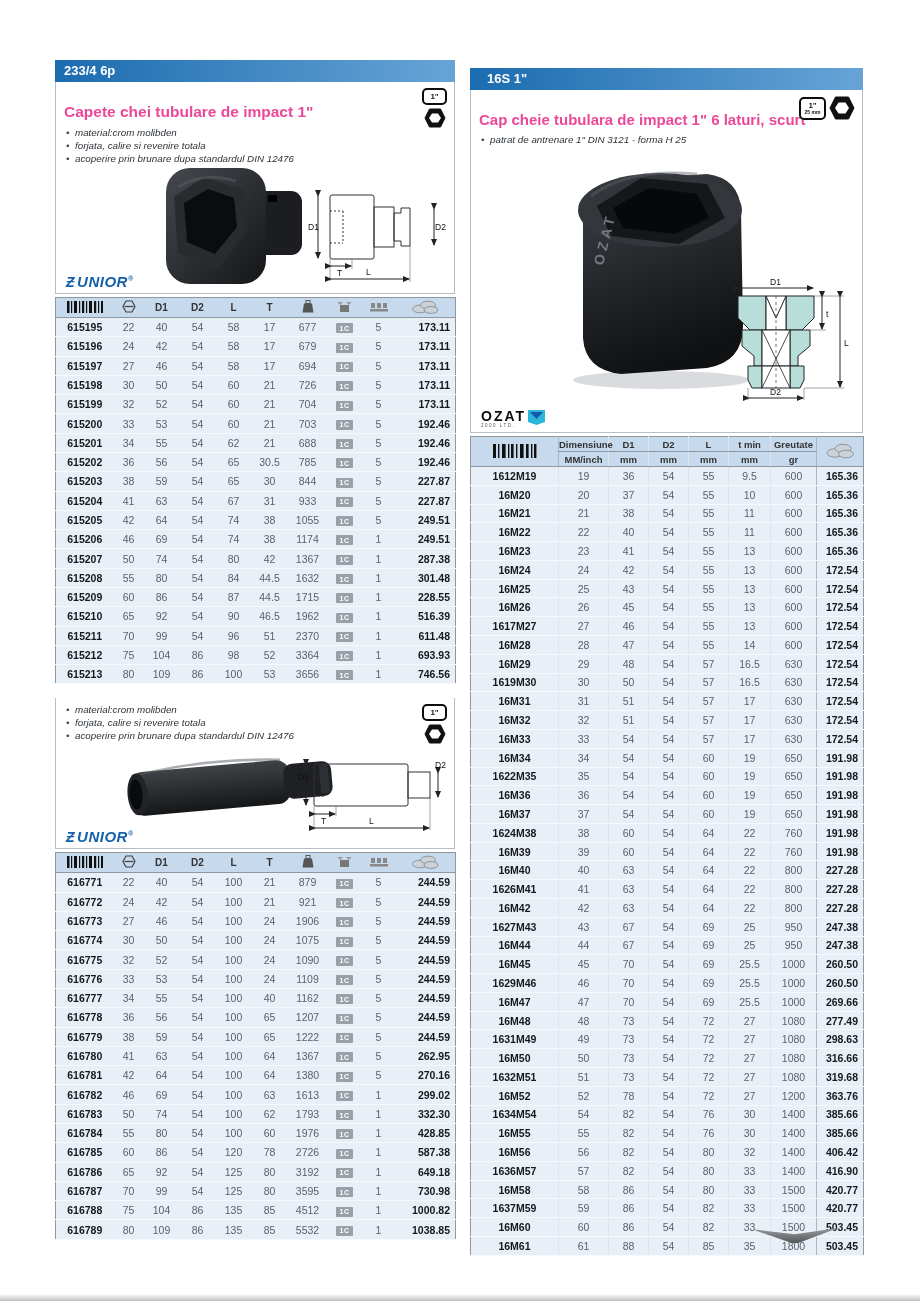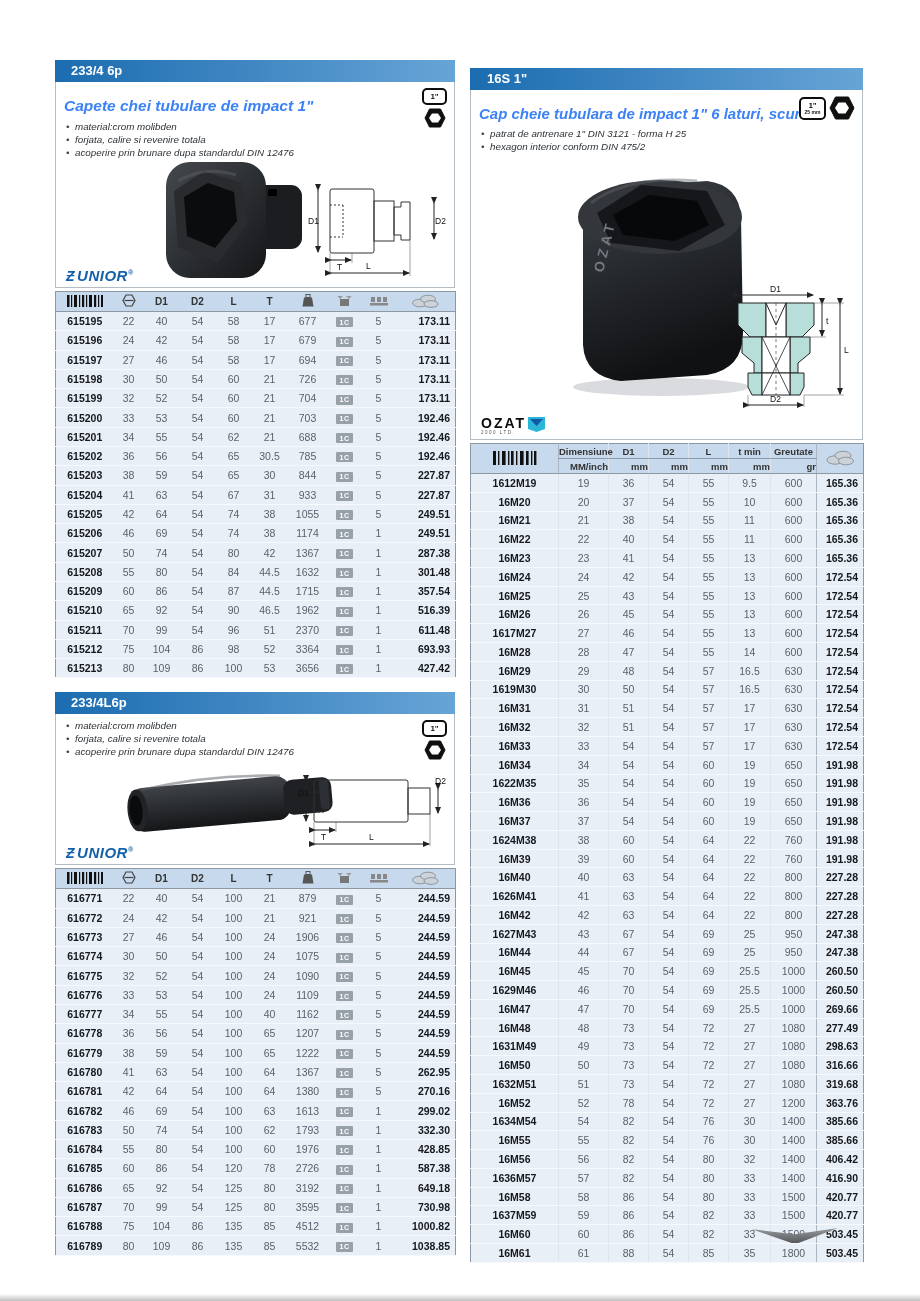--- a/index.html
+++ b/index.html
@@ -4,26 +4,26 @@
 <style>
   html,body { margin:0; padding:0; background:#fff; }
   #page { position:relative; width:920px; height:1301px; background:#fff; overflow:hidden;
           font-family:"Liberation Sans", sans-serif; }
 
   .col { position:absolute; }
   #col-left  { left:55px;  top:60px; width:400px; }
   #col-right { left:470px; top:68px; width:393px; }
 
   .sec-head { height:22px; background:linear-gradient(90deg,#1b6cb0,#67a4d6);
-              color:#fff; font-weight:bold; font-size:13px; line-height:22px; padding-left:16px; }
+              color:#fff; font-weight:bold; font-size:13px; line-height:22px; padding-left:9px; }
   #col-right .sec-head { padding-left:17px; }
 
   .sec-box { border:1px solid #b4bcc4; border-top:none; background:#fff; position:relative;
              padding:5px 8px 0 8px; box-sizing:border-box; }
-  .sec-title { font-size:15.5px; margin:10px 0 5px 0; color:#3b82f6; font-weight:bold;font-style:italic; }
+  .sec-title { font-size:15.5px; margin:16px 0 5px 0; color:#ec4899; font-weight:bold; }
   .bullets { list-style:none; margin:0; padding:0; }
   .bullets li { font-style:italic; font-size:9.8px; color:#2c3237; line-height:13px;
                 padding-left:11px; position:relative; }
   .bullets li::before { content:"•"; position:absolute; left:2px; color:#444; }
 
   .drive-icons { position:absolute; top:6px; right:7px; display:flex; flex-direction:column;
                  align-items:center; gap:3px; z-index:3; }
   .sq-icon { border:2.5px solid #0d0d0d; border-radius:5px; background:#fff;
              display:flex; flex-direction:column; align-items:center; justify-content:center;
              width:21px; height:13px; font-size:8px; font-weight:bold; color:#111; line-height:1; }
@@ -48,21 +48,21 @@
                      height:19px; border-bottom:1px solid #8d98a3; padding:0; }
   .ptable td { background:#e9eff7; font-size:10.5px; color:#59616b; text-align:center;
                padding:2.9px 2px; border-bottom:1.6px solid #f7f9fc; overflow:hidden;
                white-space:nowrap; }
   .ptable td.code  { font-weight:bold; color:#15181c; }
   .ptable td.price { font-weight:bold; color:#15181c; text-align:right; padding-right:5px; }
   .badge1c { display:inline-block; background:#98a0a8; color:#fff; font-size:7px;
              font-weight:bold; padding:1.5px 3.5px; border-radius:1px; letter-spacing:.5px; }
 
   .t8 thead th { font-size:9.5px; height:14px;margin-left:12px; }
-  .t8 thead tr.u th { border-top:1px solid #aebdd0;text-align:right; }
+  .t8 thead tr.u th { border-top:1px solid #aebdd0; }
   .t8 th, .t8 td { border-left:1px solid #dde4ee; }
   .t8 th:first-child, .t8 td:first-child { border-left:none; }
   .t8 th.sep, .t8 td.price { border-left:1px solid #aab6c2; }
 
   .photo-zone { position:relative; height:286px; }
   .photo3 { position:absolute; left:78px; top:2px; }
   .diag3  { position:absolute; right:0; bottom:26px; }
   .ozat { position:absolute; left:2px; bottom:4px; display:flex; align-items:flex-start; gap:2px; }
   .ozat .oz-name { font-weight:bold; font-size:14px; letter-spacing:2px; color:#0c0c0c; line-height:13px; }
   .ozat .oz-sub  { font-size:4.5px; letter-spacing:1.5px; color:#555; }
@@ -396,21 +396,21 @@
             <tr>
               <td class="code">615209</td>
               <td class="dim">60</td>
               <td class="dim">86</td>
               <td class="dim">54</td>
               <td class="dim">87</td>
               <td class="dim">44.5</td>
               <td class="dim">1715</td>
               <td class="pack"><span class="badge1c">1C</span></td>
               <td class="dim">1</td>
-              <td class="price">357.54</td>
+              <td class="price">228.55</td>
             </tr>
             <tr>
               <td class="code">615210</td>
               <td class="dim">65</td>
               <td class="dim">92</td>
               <td class="dim">54</td>
               <td class="dim">90</td>
               <td class="dim">46.5</td>
               <td class="dim">1962</td>
               <td class="pack"><span class="badge1c">1C</span></td>
@@ -444,30 +444,27 @@
             <tr>
               <td class="code">615213</td>
               <td class="dim">80</td>
               <td class="dim">109</td>
               <td class="dim">86</td>
               <td class="dim">100</td>
               <td class="dim">53</td>
               <td class="dim">3656</td>
               <td class="pack"><span class="badge1c">1C</span></td>
               <td class="dim">1</td>
-              <td class="price">427.42</td>
+              <td class="price">746.56</td>
             </tr>
           </tbody>
       </table>
     </section>
 
     <section style="margin-top:14px">
-      <div class="sec-head">
-        <span>233/4L6p</span>
-      </div>
       <div class="sec-box">
         <div class="drive-icons">
           <div class="sq-icon">
             <span>1"</span>
           </div>
           <svg width="22" height="20" viewBox="0 0 22 20">
             <polygon points="5.5,1 16.5,1 21,10 16.5,19 5.5,19 1,10" fill="#101010" stroke="#101010" stroke-linejoin="round"></polygon>
             <polygon points="8,5.5 14,5.5 17,10 14,14.5 8,14.5 5,10" fill="#fff"></polygon>
           </svg>
         </div>
@@ -842,21 +839,20 @@
             <span class="sub">25 mm</span>
           </div>
           <svg width="26" height="24" viewBox="0 0 26 24">
             <polygon points="6.5,1 19.5,1 25,12 19.5,23 6.5,23 1,12" fill="#101010" stroke="#101010" stroke-linejoin="round"></polygon>
             <polygon points="9.5,6.5 16.5,6.5 20,12 16.5,17.5 9.5,17.5 6,12" fill="#fff"></polygon>
           </svg>
         </div>
         <h2 class="sec-title" style="font-size:15px">Cap cheie tubulara de impact 1" 6 laturi, scurt</h2>
         <ul class="bullets">
             <li>patrat de antrenare 1" DIN 3121 - forma H 25</li>
-            <li>hexagon interior conform DIN 475/2</li>
           </ul>
 
         <div class="photo-zone">
           <svg class="photo3" width="208" height="244" viewBox="0 0 208 244">
             <defs>
               <linearGradient id="pg3" x1="0" y1="0" x2="0.3" y2="1">
                 <stop offset="0" stop-color="#3d4146"></stop>
                   <stop offset="1" stop-color="#0f1113"></stop>
               </linearGradient>
             </defs>

